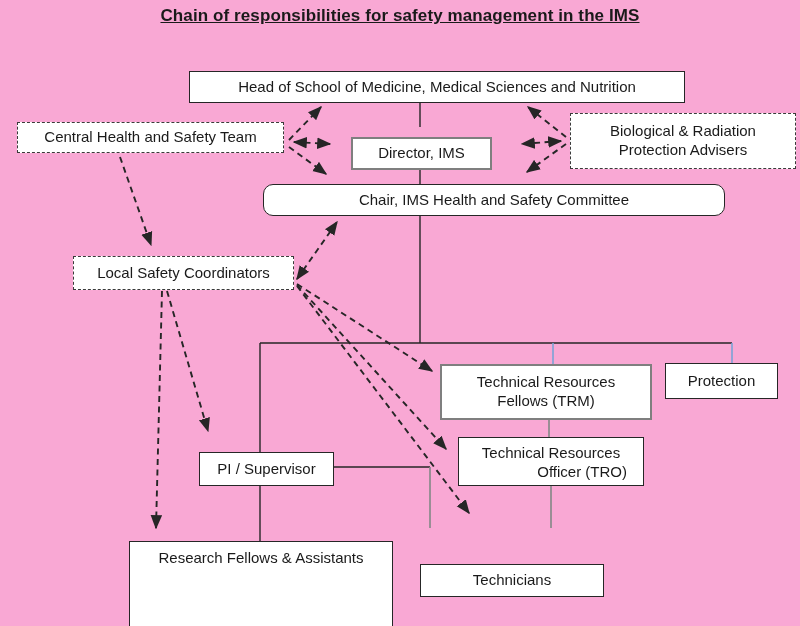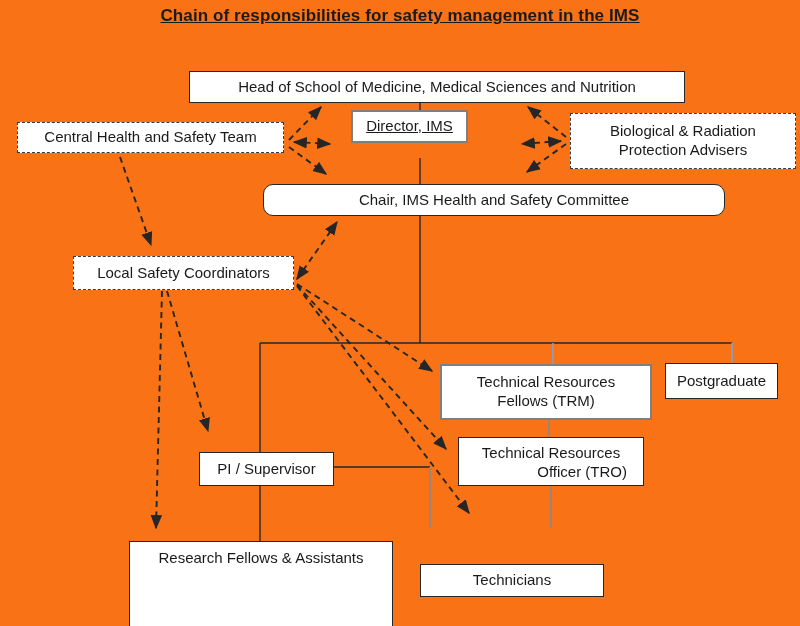--- a/index.html
+++ b/index.html
@@ -3,21 +3,21 @@
 <meta charset="utf-8">
 <style>
   :root{
     --line:#262626;
     --blue-connector:#7aa3d6;
     --gray-connector:#8a8a8a;
     --gray-border:#7f7f7f;
   }
   html,body{margin:0;padding:0;background:#ffffff;}
   #stage{
-    position:relative;width:800px;height:626px;background:#f97316;
+    position:relative;width:800px;height:626px;background:#f9a8d4;
     overflow:hidden;
     font-family:"Liberation Sans","DejaVu Sans",sans-serif;
     color:#1a1a1a;
   }
   #title{
     position:absolute;left:0;top:6px;width:800px;text-align:center;
     font-size:17px;font-weight:bold;text-decoration:underline;
     letter-spacing:.1px;
   }
   svg.layer{position:absolute;left:0;top:0;z-index:1;}
@@ -96,21 +96,21 @@
   </svg>
 
   <div class="box" id="box-head" style="left:169px;top:71px;width:496px;height:32px;margin-left:20px;">
     <span class="ln">Head of School of Medicine, Medical Sciences and Nutrition</span>
   </div>
 
   <div class="box dashedbox" style="left:17px;top:122px;width:267px;height:31px;">
     <span class="ln">Central Health and Safety Team</span>
   </div>
 
-  <div class="box graybox" style="left:351px;top:110px;width:117px;height:33px;text-decoration:underline;">
+  <div class="box graybox" style="left:351px;top:137px;width:141px;height:33px;">
     <span class="ln">Director, IMS</span>
   </div>
 
   <div class="box dashedbox multiline" style="left:570px;top:113px;width:226px;height:56px;align-items:flex-end;">
     <span class="ln">Biological &amp; Radiation</span>
     <span class="ln">Protection Advisers</span>
   </div>
 
   <div class="box" style="left:263px;top:184px;width:462px;height:32px;border-radius:10px;">
     <span class="ln">Chair, IMS Health and Safety Committee</span>
@@ -119,21 +119,21 @@
   <div class="box dashedbox" style="left:73px;top:256px;width:221px;height:34px;">
     <span class="ln">Local Safety Coordinators</span>
   </div>
 
   <div class="box graybox multiline" style="left:440px;top:364px;width:212px;height:56px;">
     <span class="ln">Technical Resources</span>
     <span class="ln">Fellows (TRM)</span>
   </div>
 
   <div class="box" style="left:665px;top:363px;width:113px;height:36px;">
-    <span class="ln">Postgraduate</span>
+    <span class="ln">Protection</span>
   </div>
 
   <div class="box multiline" id="box-tro" style="left:458px;top:437px;width:186px;height:49px;padding-top:3px;">
     <span class="ln">Technical Resources</span>
     <span class="ln rt">Officer (TRO)</span>
   </div>
 
   <div class="box" style="left:199px;top:452px;width:135px;height:34px;">
     <span class="ln">PI / Supervisor</span>
   </div>

